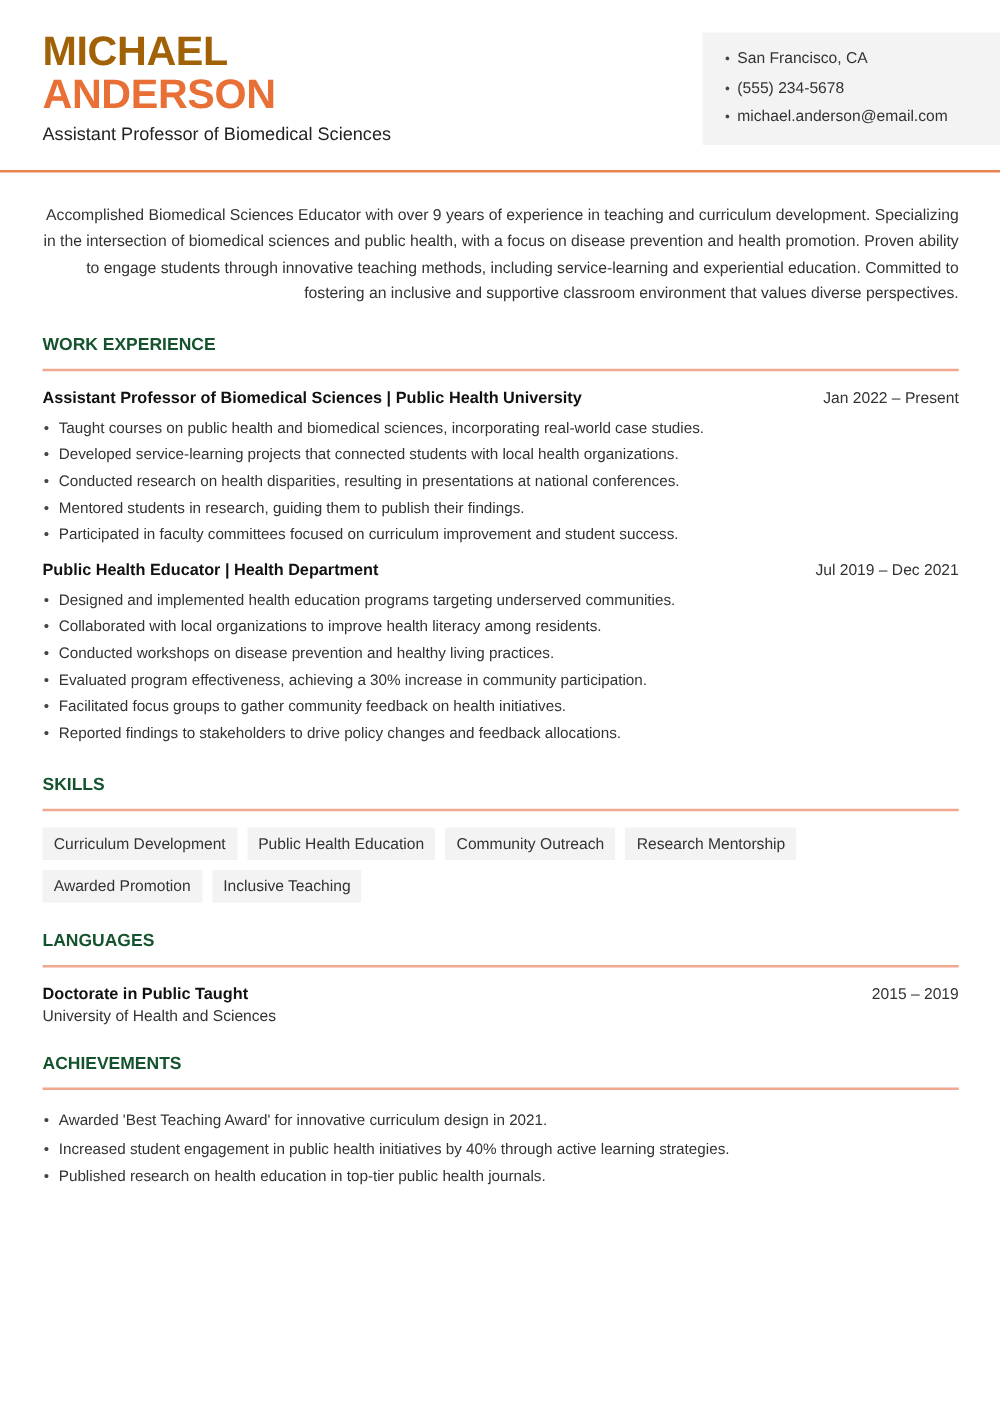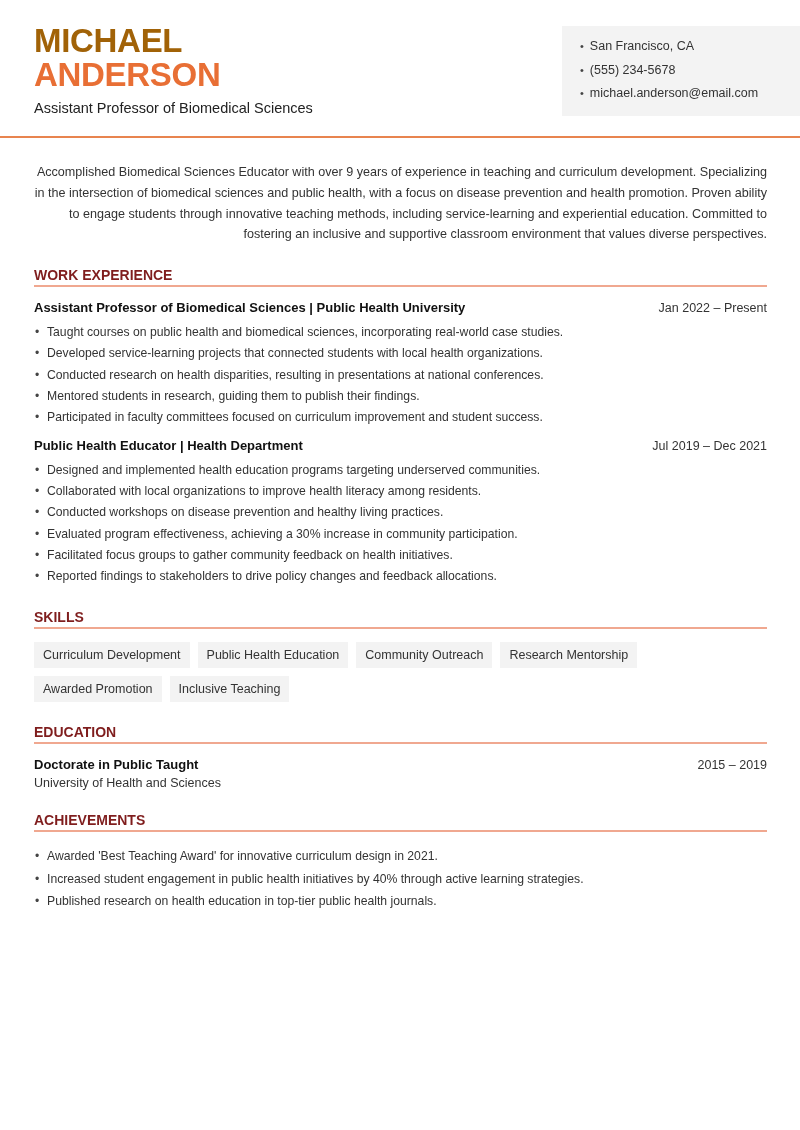--- a/index.html
+++ b/index.html
@@ -11,21 +11,21 @@
   .name .first { color: #a16207; display: block; }
   .name .last { color: #e86f35; display: block; }
   .job-title { position: absolute; left: 34px; top: 100px; font-size: 14.5px; color: #222; }
   .contact { position: absolute; left: 562px; top: 26px; width: 238px; height: 90px; background: #f3f3f3; padding: 12px 0 0 18px; }
   .contact li { list-style: none; font-size: 12.5px; color: #333; height: 23.5px; line-height: 17px; }
   .contact li::before { content: "•"; margin-right: 6px; color: #444; font-size: 11px; }
 
   .main { position: absolute; left: 34px; right: 33px; top: 162px; }
   .summary { font-size: 12.6px; line-height: 20.8px; color: #333; text-align: right; }
 
-  .section-title { font-weight: 700; font-size: 14px; color: #7f1d1d; margin-top: 22px; padding-bottom: 2px; border-bottom: 2px solid #f0a890; margin-bottom: 13px; }
+  .section-title { font-weight: 700; font-size: 14px; color: #14532d; margin-top: 22px; padding-bottom: 12px; border-bottom: 2px solid #f0a890; margin-bottom: 13px; }
 
   .job-head { display: flex; justify-content: space-between; align-items: baseline; margin-bottom: 7px; }
   .job-role { font-weight: 700; font-size: 13px; color: #111; }
   .job-date { font-size: 12.5px; color: #333; }
   .bullets li { list-style: none; font-size: 12.2px; color: #333; line-height: 21.3px; padding-left: 13px; position: relative; }
   .bullets li::before { content: "•"; position: absolute; left: 1px; color: #444; }
   .job + .job { margin-top: 9px; }
 
   .chips { display: flex; flex-wrap: wrap; gap: 8px 8px; }
   .chip { background: #f3f3f3; font-size: 12.5px; color: #333; padding: 6px 9px; height: 26px; line-height: 14px; }
@@ -90,21 +90,21 @@
   <div class="section-title">SKILLS</div>
   <div class="chips">
     <span class="chip">Curriculum Development</span>
     <span class="chip">Public Health Education</span>
     <span class="chip">Community Outreach</span>
     <span class="chip">Research Mentorship</span>
     <span class="chip">Awarded Promotion</span>
     <span class="chip">Inclusive Teaching</span>
   </div>
 
-  <div class="section-title">EDUCATION</div>
+  <div class="section-title">LANGUAGES</div>
   <div class="edu">
     <div class="edu-head">
       <span class="edu-degree">Doctorate in Public Taught</span>
       <span class="edu-date">2015 – 2019</span>
     </div>
     <div class="edu-school">University of Health and Sciences</div>
   </div>
 
   <div class="section-title">ACHIEVEMENTS</div>
   <ul class="bullets ach">

